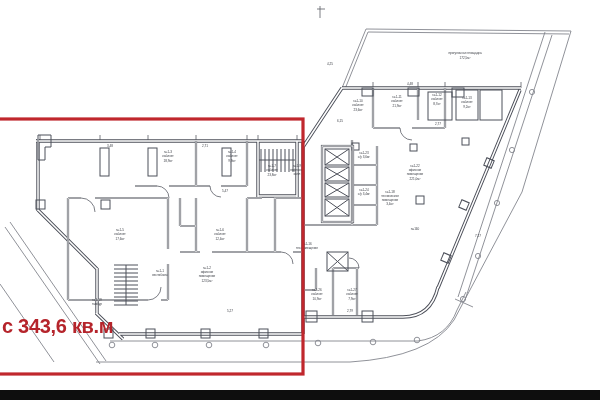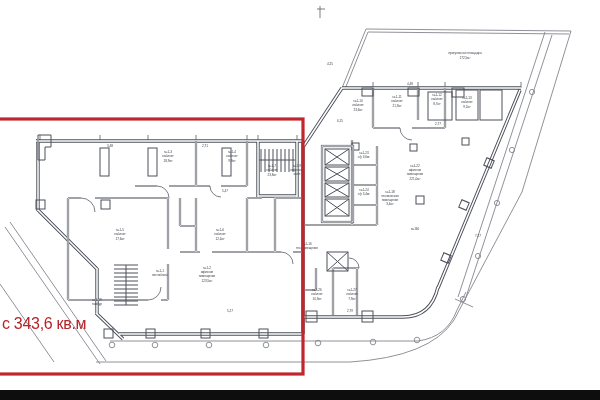--- a/index.html
+++ b/index.html
@@ -8,21 +8,21 @@
   svg.plan{position:absolute;left:0;top:0;filter:blur(.26px);}
   .site{stroke:#83868d;stroke-width:.9;fill:none;}
   .wall-d{stroke:#4d505a;stroke-width:3.4;fill:none;}
   .wall-w{stroke:#ffffff;stroke-width:1.5;fill:none;}
   .iw-d{stroke:#54575f;stroke-width:2.2;fill:none;}
   .iw-w{stroke:#ffffff;stroke-width:.9;fill:none;}
   .thin{stroke:#4d505a;stroke-width:1;fill:none;}
   .thin2{stroke:#5a5d66;stroke-width:.8;fill:none;}
   .lbl{font-size:3.1px;fill:#3a3d44;text-anchor:middle;}
   .hl-rect{stroke:#c0272d;stroke-width:3.2;fill:none;}
-  .hl-label{position:absolute;left:2px;top:315px;font-size:16px;font-weight:400;
+  .hl-label{position:absolute;left:2px;top:315px;font-size:20px;font-weight:700;
             letter-spacing:-.3px;color:#b5242b;white-space:nowrap;}
   .bottom-bar{position:absolute;left:0;top:390px;width:600px;height:10px;background:#0e0e0e;}
 </style>
 </head>
 <body>
 
 <div class="stage">
 
   <svg class="plan" width="600" height="400" viewBox="0 0 600 400">
 

